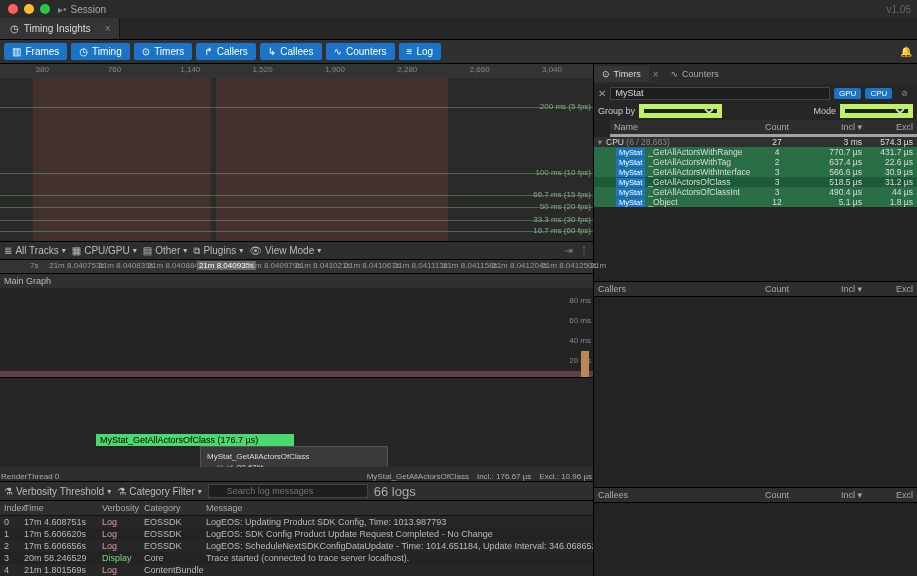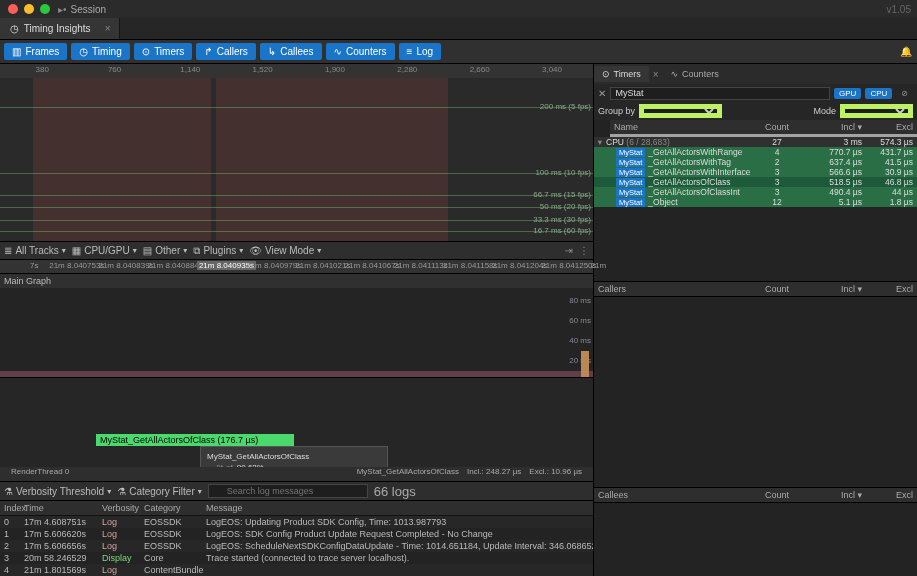--- a/index.html
+++ b/index.html
@@ -51,21 +51,21 @@
 .mg-scale { position: absolute; right: 2px; font-size: 8px; color: #889; }
 .mg-band { position: absolute; left: 0; right: 0; height: 6px; bottom: 0; background: rgba(140,80,100,0.6); }
 
 .tracks-area { flex: 1; background: #262626; position: relative; overflow: hidden; }
 .stat-highlight { background: #4bd96e; color: #000; padding: 1px 4px; font-size: 9px; position: absolute; }
 
 .tooltip { position: absolute; background: #3a3a3a; border: 1px solid #555; padding: 4px 6px; font-size: 8px; color: #ddd; line-height: 1.4; z-index: 10; }
 .tooltip .tt-row { display: flex; }
 .tooltip .tt-label { color: #999; text-align: right; width: 78px; padding-right: 4px; }
 
-.status-bar { background: #2e2e2e; height: 14px; display: flex; align-items: flex-start; font-size: 8px; color: #aaa; padding: 0 11px; }
+.status-bar { background: #2e2e2e; height: 14px; display: flex; align-items: flex-end; font-size: 8px; color: #aaa; padding: 0 1px; }
 .status-right { margin-left: auto; display: flex; gap: 8px; }
 
 .log-toolbar { background: #2e2e2e; height: 20px; display: flex; align-items: center; padding: 0 4px; gap: 6px; border-top: 1px solid #000; border-bottom: 1px solid #000; }
 .log-search { background: #1e1e1e; border: 1px solid #444; color: #888; padding: 1px 18px 1px 18px; font-size: 9px; width: 160px; height: 14px; position: relative; }
 .search-wrap { position: relative; }
 .search-ico { position: absolute; left: 4px; top: 2px; color: #888; font-size: 9px; }
 .log-count { color: #aaa; font-size: 13px; }
 
 .log-table { background: #232323; font-size: 9px; }
 .log-header { display: flex; background: #2e2e2e; color: #aaa; padding: 2px 0; border-bottom: 1px solid #111; }
@@ -270,21 +270,21 @@
               <span>99.62% MyGetAllActors_UAID_BCD0742B827B9E3F02</span>
             </div>
           </div>
       </div>
     </div>
 
     <div class="status-bar">
       <span>RenderThread 0</span>
       <div class="status-right">
         <span>MyStat_GetAllActorsOfClass</span>
-        <span>Incl.: 248.27 µs</span>
+        <span>Incl.: 176.67 µs</span>
         <span>Excl.: 10.96 µs</span>
       </div>
     </div>
 
     <div class="log-toolbar">
       <div class="track-filter">
           <span>⚗</span>
           <span>Verbosity Threshold</span>
           <span class="chev">▾</span>
         </div>
@@ -400,41 +400,41 @@
             <div class="tc-excl">431.7 µs</div>
           </div>
           <div class="timer-row hl">
             <div class="timer-name">
               <span style="width:22px"></span>
               <span class="timer-badge">MyStat</span>
               <span>_GetAllActorsWithTag</span>
             </div>
             <div class="tc-count">2</div>
             <div class="tc-incl">637.4 µs</div>
-            <div class="tc-excl">41.5 µs</div>
+            <div class="tc-excl">22.6 µs</div>
           </div>
           <div class="timer-row hl">
             <div class="timer-name">
               <span style="width:22px"></span>
               <span class="timer-badge">MyStat</span>
               <span>_GetAllActorsWithInterface</span>
             </div>
             <div class="tc-count">3</div>
             <div class="tc-incl">566.6 µs</div>
             <div class="tc-excl">30.9 µs</div>
           </div>
           <div class="timer-row selected">
             <div class="timer-name">
               <span style="width:22px"></span>
               <span class="timer-badge">MyStat</span>
               <span>_GetAllActorsOfClass</span>
             </div>
             <div class="tc-count">3</div>
             <div class="tc-incl">518.5 µs</div>
-            <div class="tc-excl">46.8 µs</div>
+            <div class="tc-excl">31.2 µs</div>
           </div>
           <div class="timer-row hl">
             <div class="timer-name">
               <span style="width:22px"></span>
               <span class="timer-badge">MyStat</span>
               <span>_GetAllActorsOfClassInt</span>
             </div>
             <div class="tc-count">3</div>
             <div class="tc-incl">490.4 µs</div>
             <div class="tc-excl">44 µs</div>

